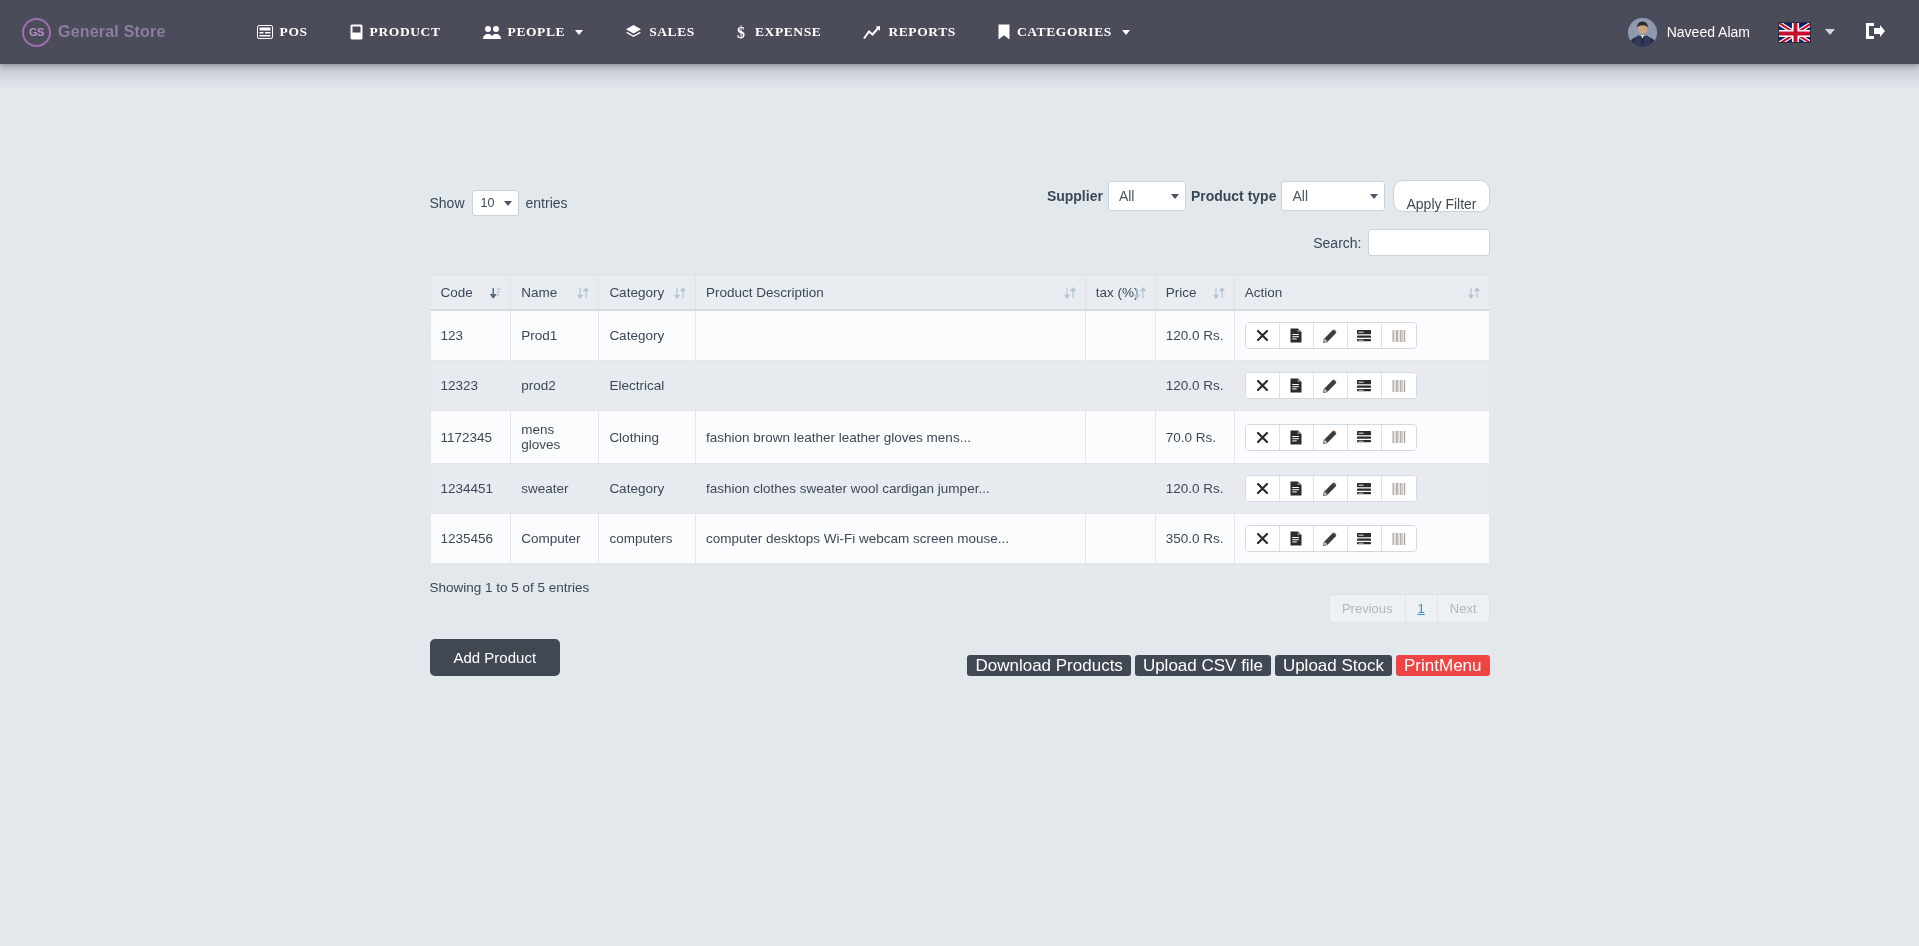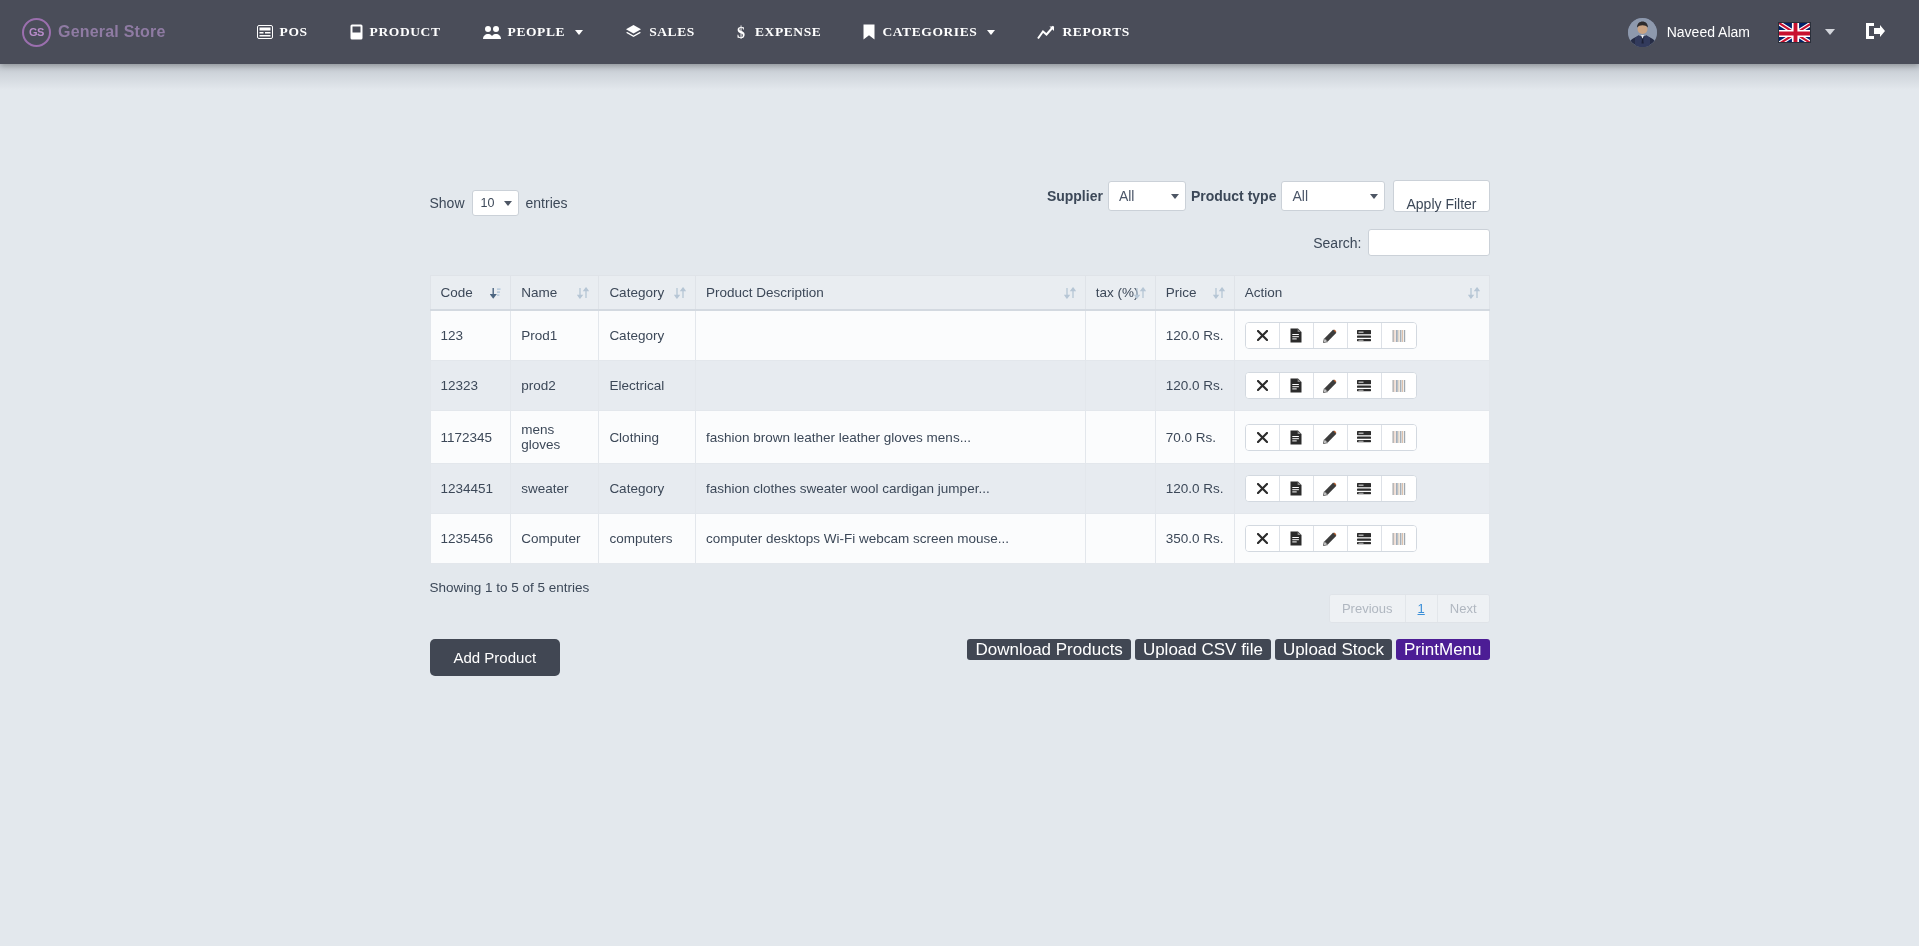--- a/index.html
+++ b/index.html
@@ -193,21 +193,21 @@
     font-family: "Liberation Sans", sans-serif;
     font-size: 14px;
     color: #4a5568;
     cursor: pointer;
   }
   select.filter-select.supplier { width: 78px; }
   select.filter-select.ptype { width: 104px; }
   .apply-btn {
     background: #ffffff;
     border: 1px solid #cbd1d8;
-    border-radius: 3px;
+    border-radius: 10px;
     height: 30px;
     padding: 15px 12px;
     margin-left: 8px;
     font-family: "Liberation Sans", sans-serif;
     font-size: 14px;
     color: #3c4858;
     cursor: pointer;
   }
   .search-row {
     display: flex; align-items: center; gap: 6px;
@@ -319,21 +319,21 @@
   .pg-btn.active {
     color: #3a8fd8;
     text-decoration: underline;
     background: #eef1f4;
     cursor: pointer;
   }
 
   .action-bar {
     display: flex;
     justify-content: space-between;
-    align-items: flex-start;
+    align-items: flex-end;
     margin-top: 16px;
   }
   .add-product-btn {
     background: #414753;
     color: #ffffff;
     border: none;
     border-radius: 5px;
     padding: 0 24px;
     height: 37px;
     font-size: 15px;
@@ -346,21 +346,21 @@
     color: #ffffff;
     border: none;
     border-radius: 3px;
     padding: 0 8px;
     height: 21px;
     font-size: 17px;
     font-family: "Liberation Sans", sans-serif;
     cursor: pointer;
     white-space: nowrap;
   }
-  .sm-btn.danger { background: #4c1d95; }
+  .sm-btn.danger { background: #ef4444; }
 </style>
 </head>
 <body>
 
 <div class="navbar">
 
   <a class="brand" href="#">
     <span class="brand-mark">GS</span>
     <span class="brand-text">General Store</span>
   </a>
@@ -428,38 +428,38 @@
               <text x="0" y="14" font-family="Liberation Serif, serif" font-size="16" font-weight="bold" fill="#fff">$</text>
             </svg>
       </span>
       <span>EXPENSE</span>
     </a>
       </li>
 
     <li>
         <a class="nav-item" href="#">
       <span class="nav-icon">
-        <svg width="12" height="16" viewBox="0 0 12 16">
-              <path d="M0.5 0.5h11v15L6 11.2 0.5 15.5z" fill="#fff"></path>
-            </svg>
-      </span>
-      <span>CATEGORIES</span>
-      <span class="caret"></span>
-    </a>
-      </li>
-
-    <li>
-        <a class="nav-item" href="#">
-      <span class="nav-icon">
         <svg width="18" height="15" viewBox="0 0 18 15">
               <path d="M1 13.5 6 6.5l3.5 3L16.5 1.5" fill="none" stroke="#fff" stroke-width="2"></path>
               <path d="M12.5 1.5h4.5v4.5z" fill="#fff"></path>
             </svg>
       </span>
       <span>REPORTS</span>
+    </a>
+      </li>
+
+    <li>
+        <a class="nav-item" href="#">
+      <span class="nav-icon">
+        <svg width="12" height="16" viewBox="0 0 12 16">
+              <path d="M0.5 0.5h11v15L6 11.2 0.5 15.5z" fill="#fff"></path>
+            </svg>
+      </span>
+      <span>CATEGORIES</span>
+      <span class="caret"></span>
     </a>
       </li>
 
   </ul>
 
   <div class="nav-right">
 
     <div class="user-block">
       <span class="avatar">
         <svg class="suit" width="29" height="29" viewBox="0 0 29 29">

